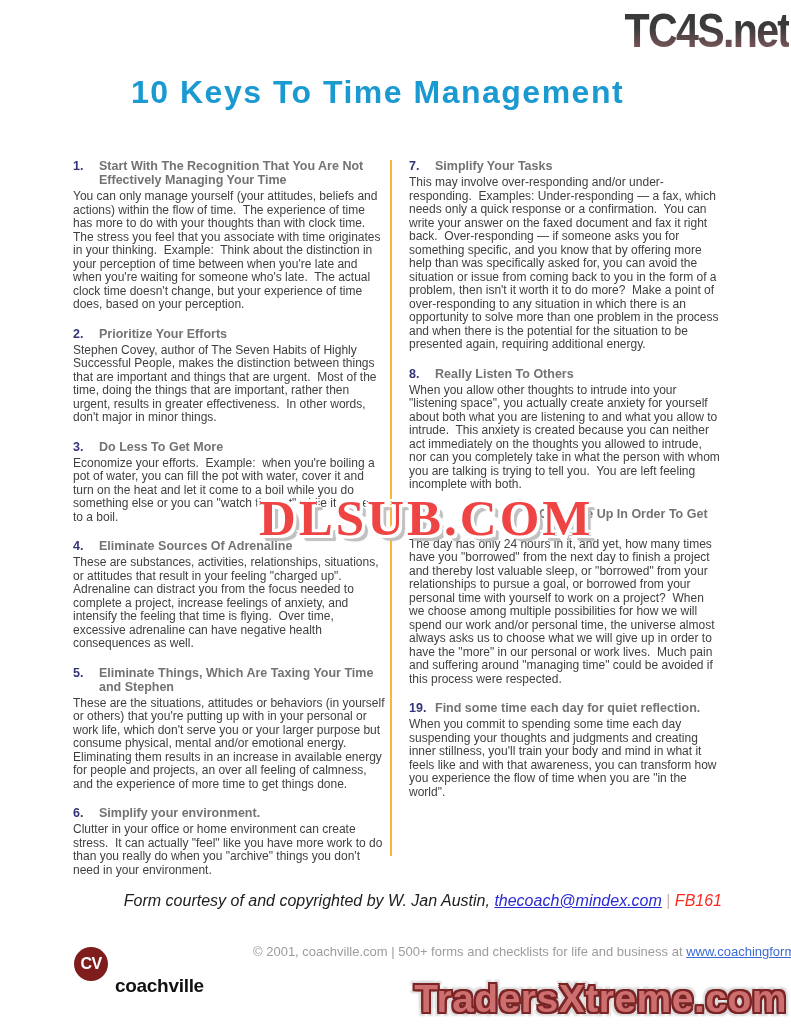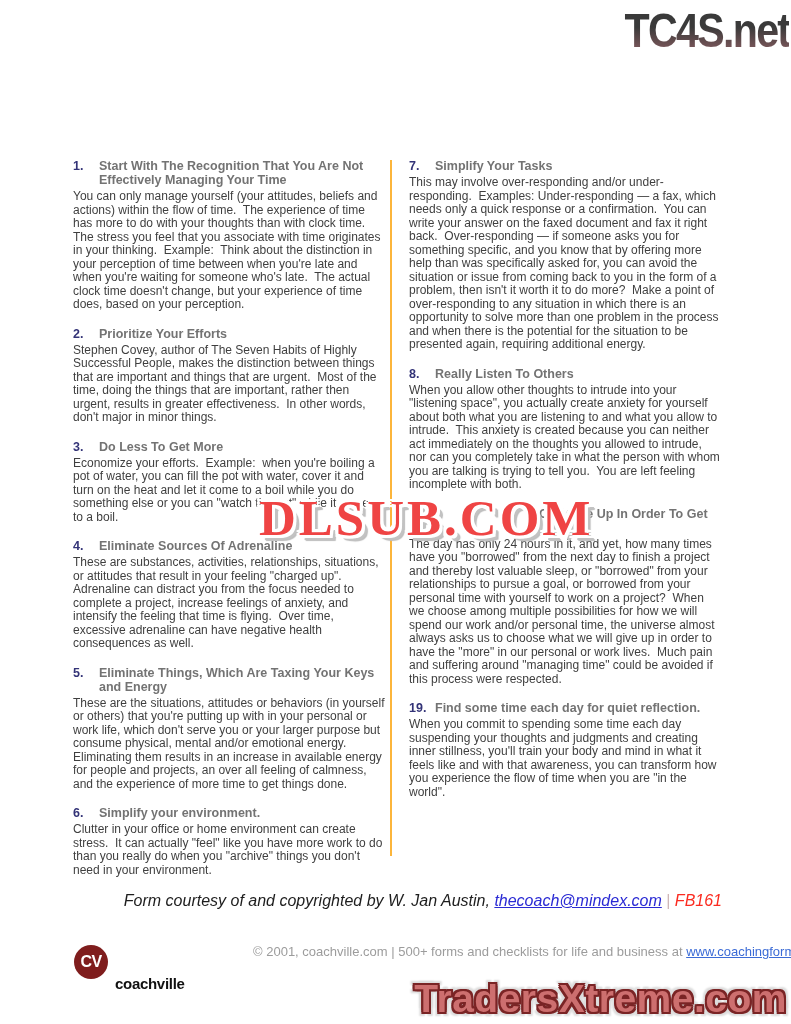--- a/index.html
+++ b/index.html
@@ -53,33 +53,34 @@
   .form-credit{position:absolute;right:69px;top:892px;font-size:16px;font-style:italic;
                color:#1d1d1d;white-space:nowrap;text-align:center;}
   .form-credit a{color:#2a2ad4;text-decoration:underline;}
   .pipe{color:#cfb6b6;font-style:normal;}
   .form-code{color:#fb2b20;font-style:italic;}
 
   .logo{position:absolute;left:74px;top:931px;display:flex;align-items:center;}
   .logo-circle{width:34px;height:34px;border-radius:50%;background:#7f1d1d;color:#fff;
                display:flex;align-items:center;justify-content:center;
                font-size:16px;font-weight:bold;letter-spacing:-0.5px;}
-  .logo-name{margin-left:7px;font-size:15px;font-weight:bold;color:#111;letter-spacing:-0.3px;margin-top:44px;}
+  .logo-name{margin-left:7px;font-size:19px;font-weight:bold;color:#111;letter-spacing:-0.3px;margin-top:44px;}
 
   .copyright{position:absolute;left:253px;top:944px;font-size:13px;color:#9c9c9c;
              white-space:nowrap;}
   .copyright a{color:#3b6bd6;text-decoration:underline;}
 </style>
 </head>
 <body>
 
 <div class="page">
 
   <div class="wm-top">TC4S.net</div>
 
+  <div class="title">10 Keys To Time Management</div>
 
   <div class="divider"></div>
 
   <div class="col col-left" id="col-left">
   <div class="item">
     <div class="item-heading">
       <span class="num">1.</span>
       <span class="htext">Start With The Recognition That You Are Not Effectively Managing Your Time</span>
     </div>
     <div class="item-body">You can only manage yourself (your attitudes, beliefs and actions) within the flow of time.  The experience of time has more to do with your thoughts than with clock time.  The stress you feel that you associate with time originates in your thinking.  Example:  Think about the distinction in your perception of time between when you're late and when you're waiting for someone who's late.  The actual clock time doesn't change, but your experience of time does, based on your perception.</div>
@@ -105,21 +106,21 @@
     <div class="item-heading">
       <span class="num">4.</span>
       <span class="htext">Eliminate Sources Of Adrenaline</span>
     </div>
     <div class="item-body">These are substances, activities, relationships, situations, or attitudes that result in your feeling "charged up".  Adrenaline can distract you from the focus needed to complete a project, increase feelings of anxiety, and intensify the feeling that time is flying.  Over time, excessive adrenaline can have negative health consequences as well.</div>
   </div>
 
   <div class="item">
     <div class="item-heading">
       <span class="num">5.</span>
-      <span class="htext">Eliminate Things, Which Are Taxing Your Keys and Energy</span>
+      <span class="htext">Eliminate Things, Which Are Taxing Your Time and Stephen</span>
     </div>
     <div class="item-body">These are the situations, attitudes or behaviors (in yourself or others) that you're putting up with in your personal or work life, which don't serve you or your larger purpose but consume physical, mental and/or emotional energy.  Eliminating them results in an increase in available energy for people and projects, an over all feeling of calmness, and the experience of more time to get things done.</div>
   </div>
 
   <div class="item">
     <div class="item-heading">
       <span class="num">6.</span>
       <span class="htext">Simplify your environment.</span>
     </div>
     <div class="item-body">Clutter in your office or home environment can create stress.  It can actually "feel" like you have more work to do than you really do when you "archive" things you don't need in your environment.</div>

